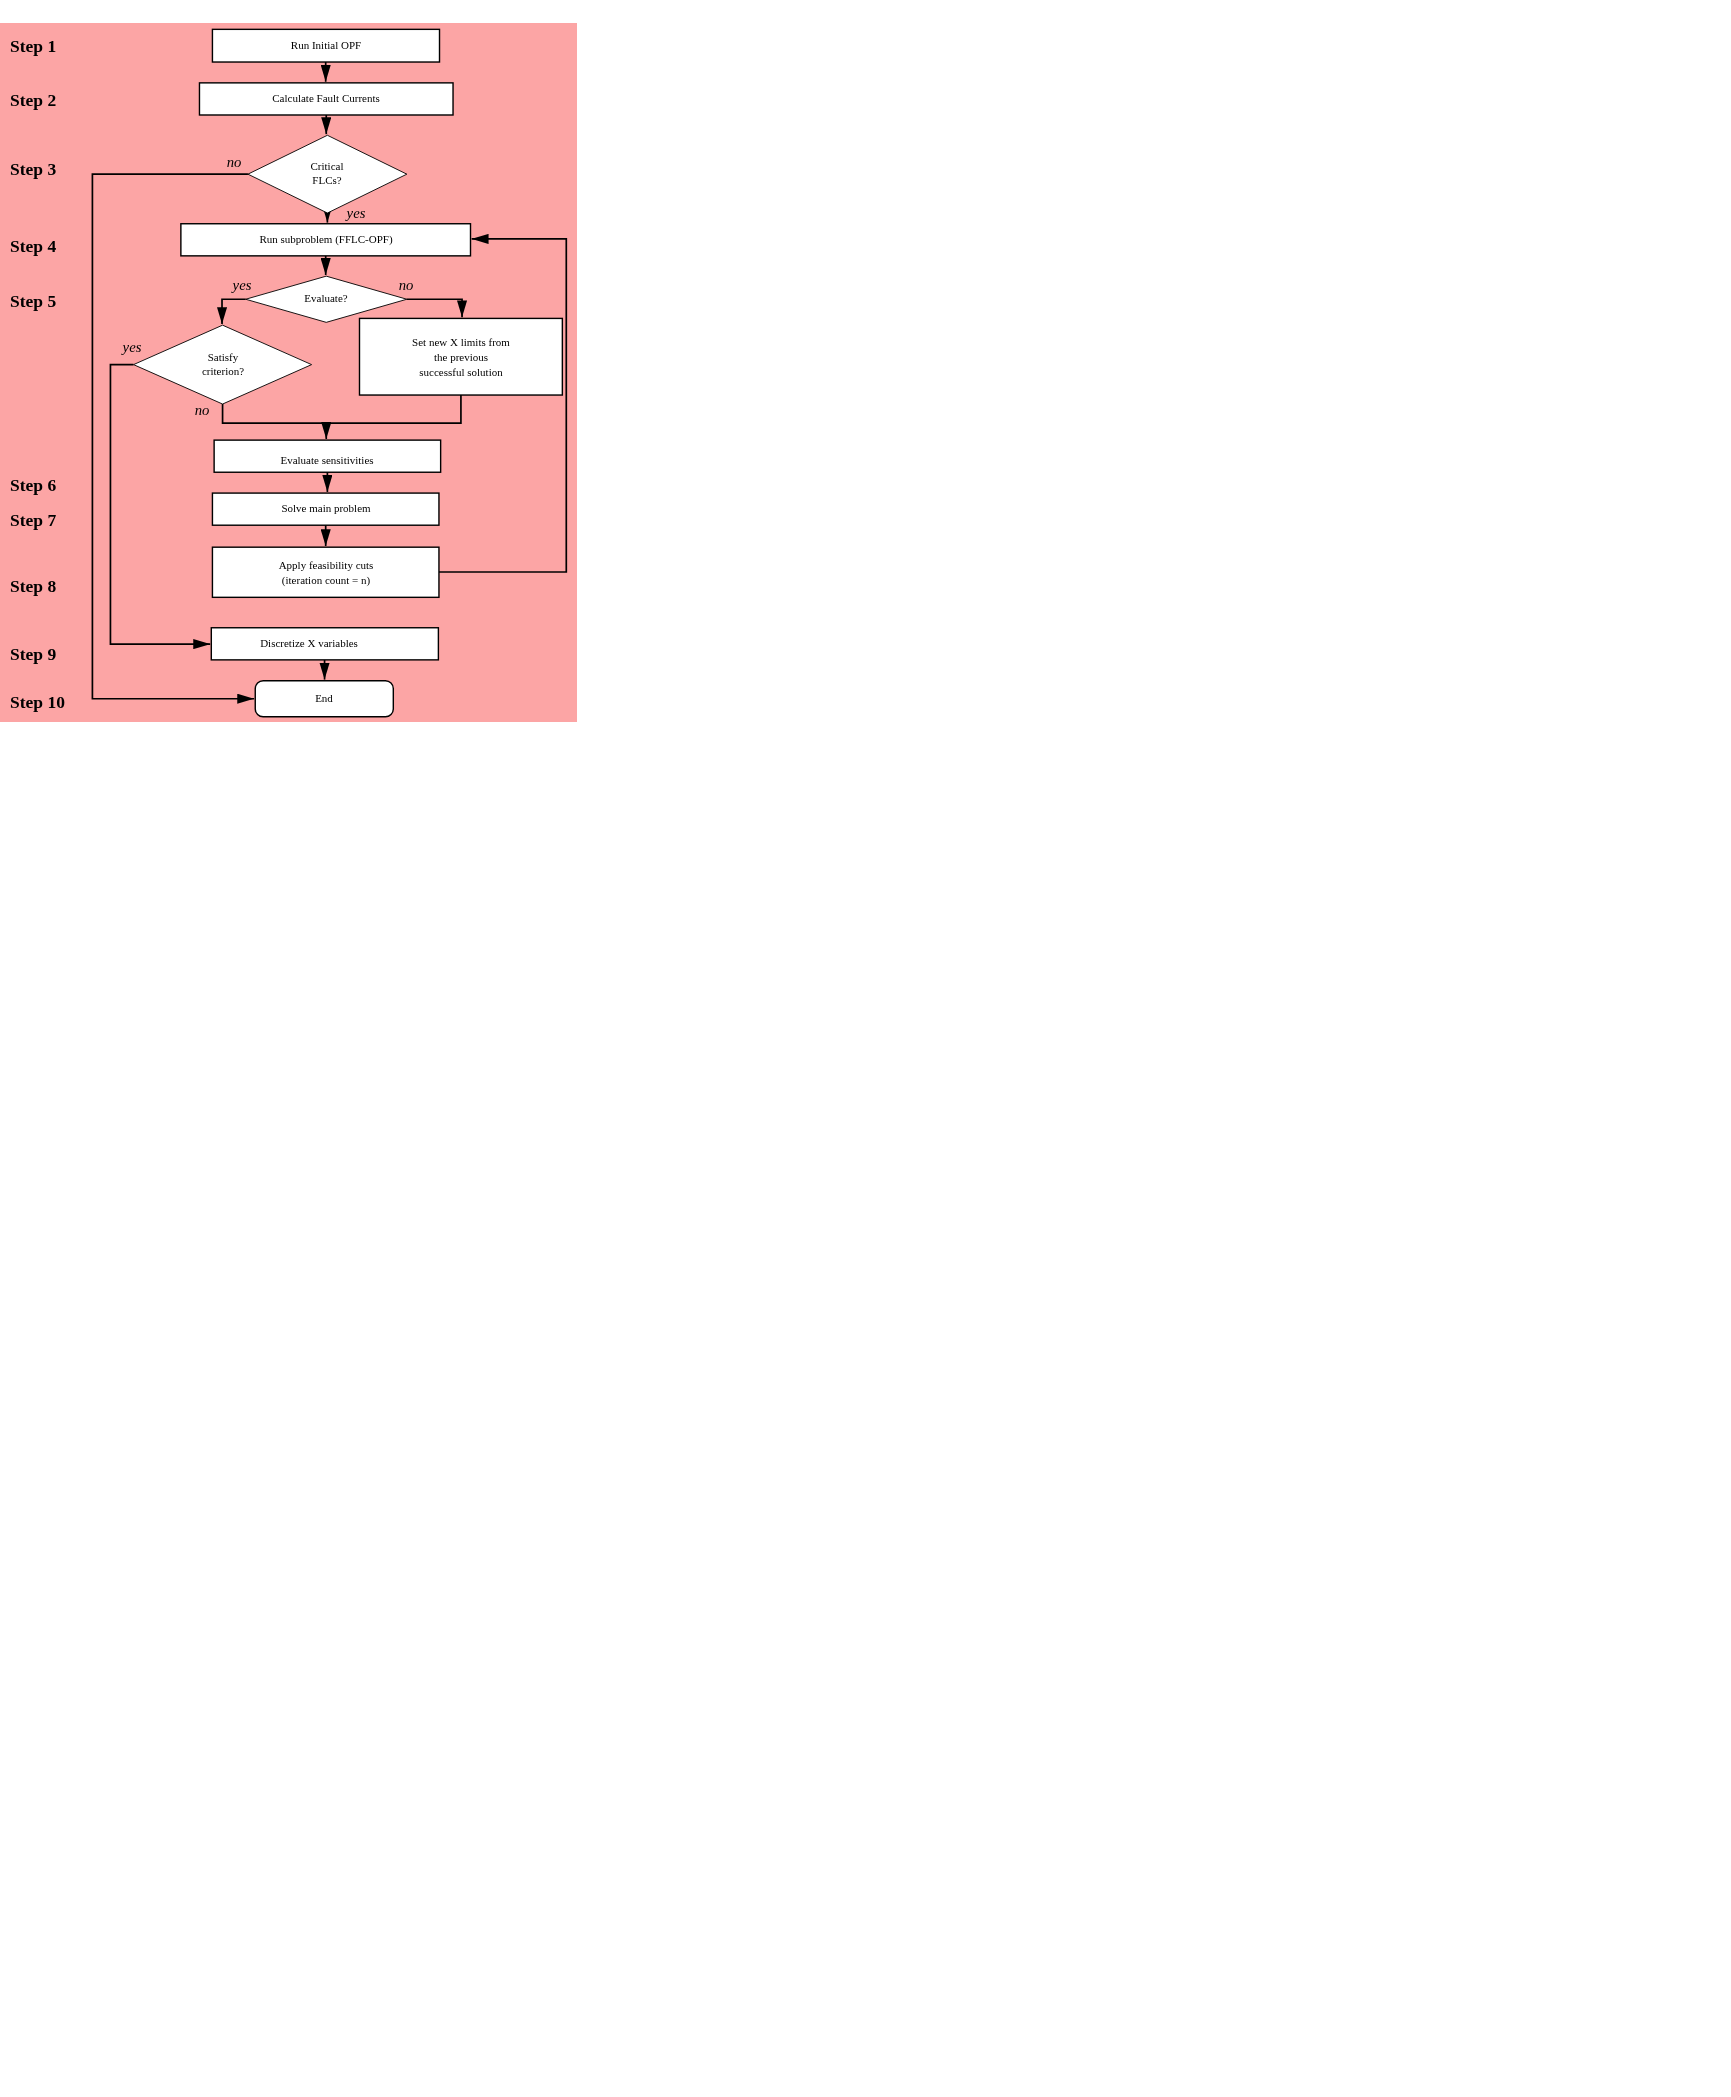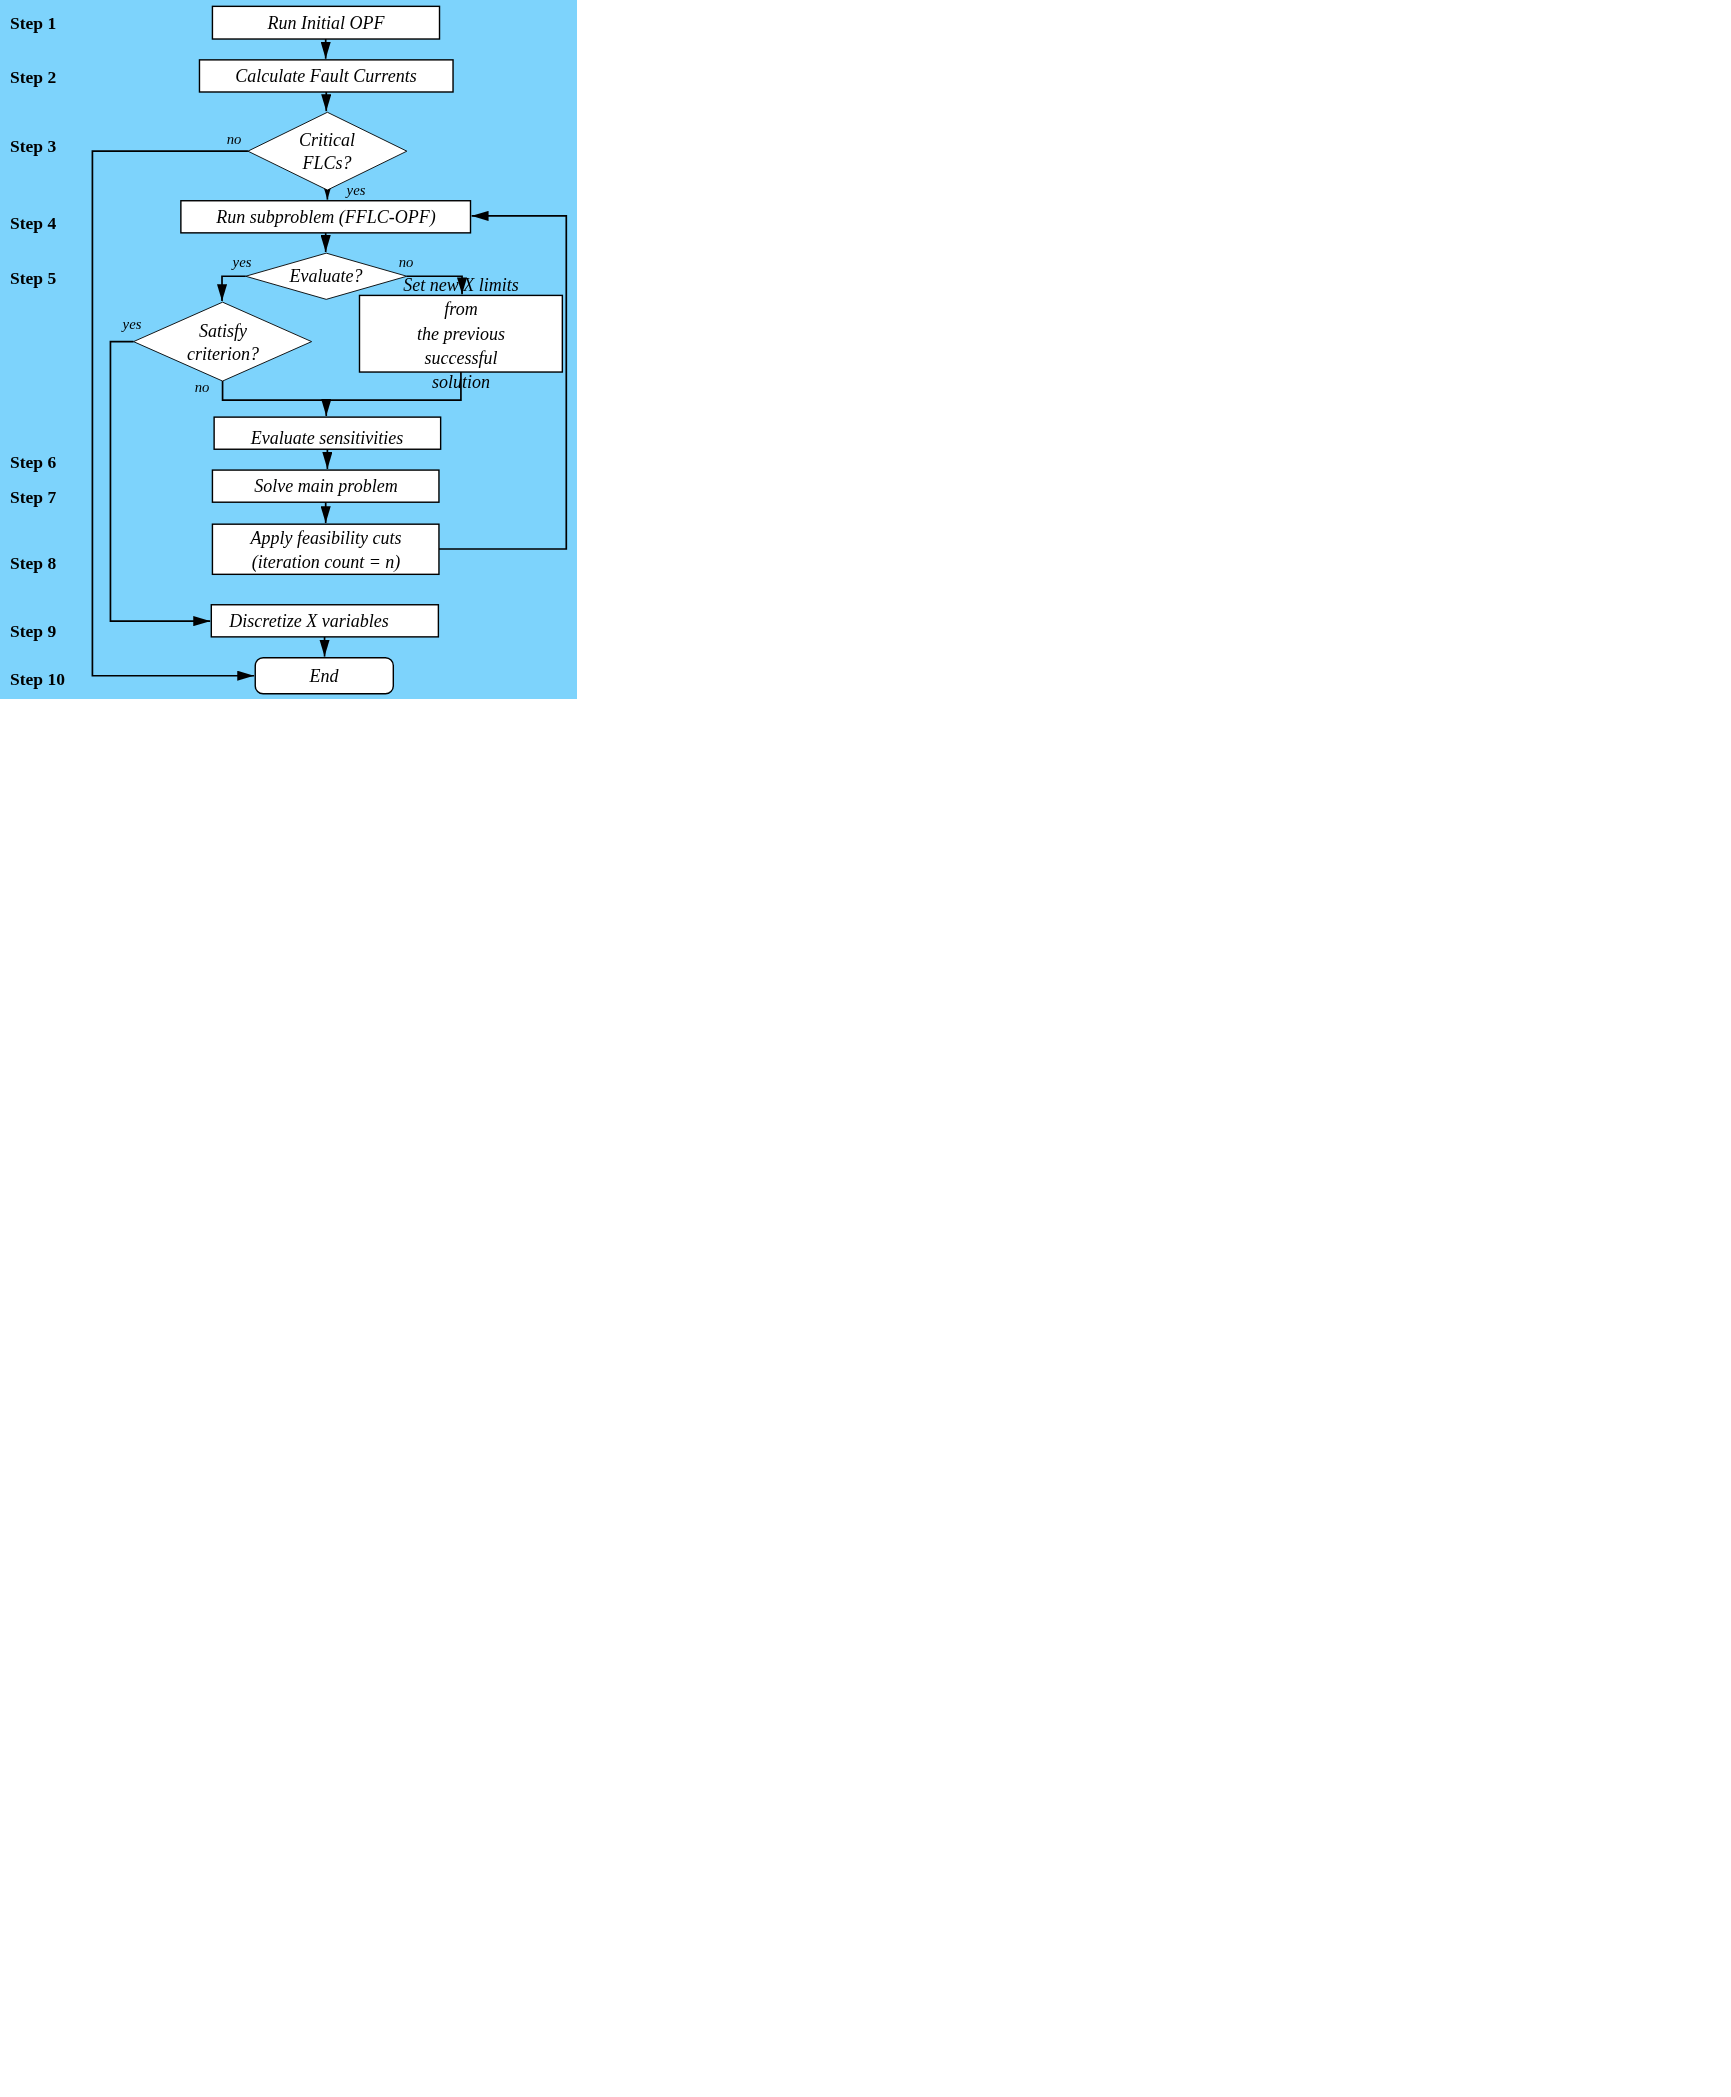--- a/index.html
+++ b/index.html
@@ -1,33 +1,33 @@
 <!DOCTYPE html>
 <html style="font-size:9px"><head>
 <meta charset="utf-8">
 <style>
   html,body{margin:0;padding:0;background:#ffffff;}
   .canvas{
     position:relative;
     width:577px;
     height:699px;
-    background:#7dd3fc;
+    background:#fca5a5;
     color:#000;
     font-family:"Liberation Serif","DejaVu Serif",serif;
     overflow:hidden;
+    margin-top:23px;
   }
   .canvas svg{position:absolute;left:0;top:0;}
   .lbl{
     position:absolute;
     transform:translate(-50%,-50%);
     text-align:center;
     white-space:pre-line;
-    font-size:18px;
+    font-size:11px;
     line-height:1.25;
-    font-style:italic;
   }
   .step{
     position:absolute;
     left:10px;
     transform:translateY(-50%);
     font-weight:bold;
     font-size:17.5px;
     white-space:nowrap;
   }
   .yn{

